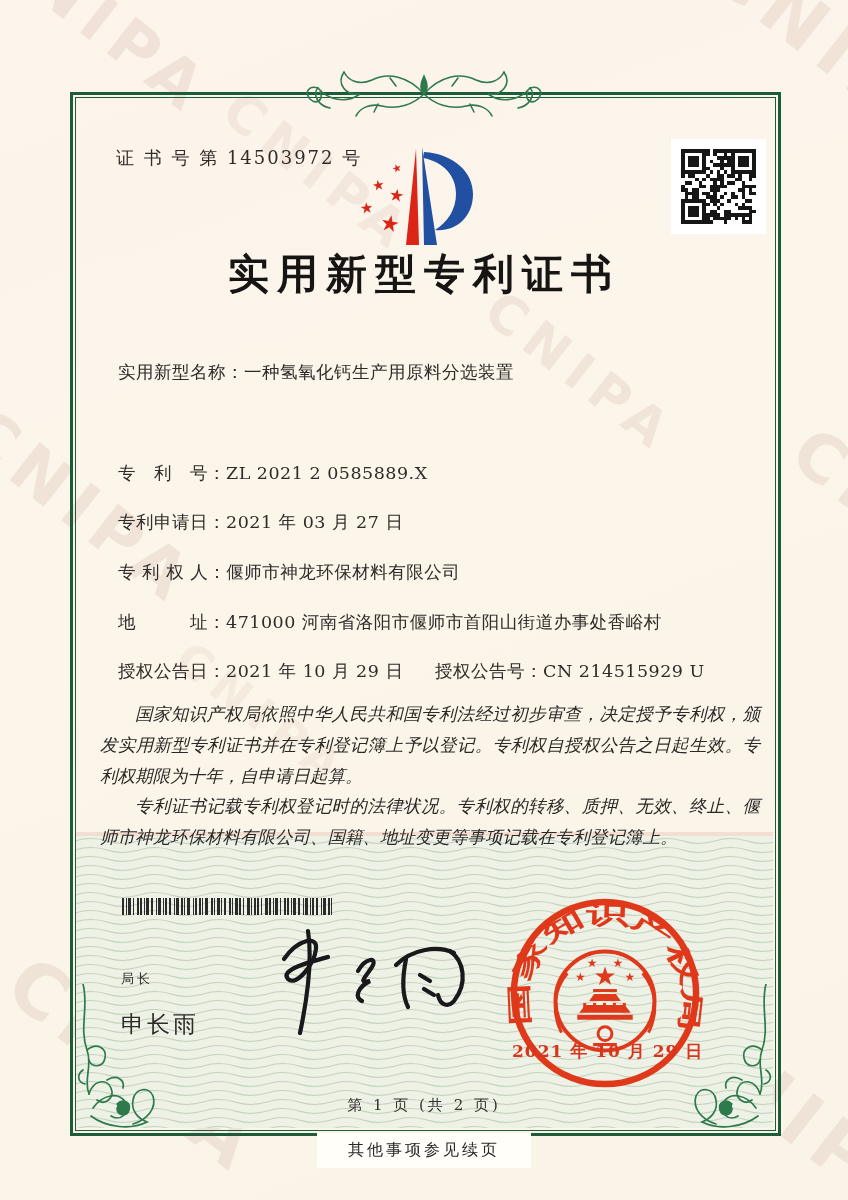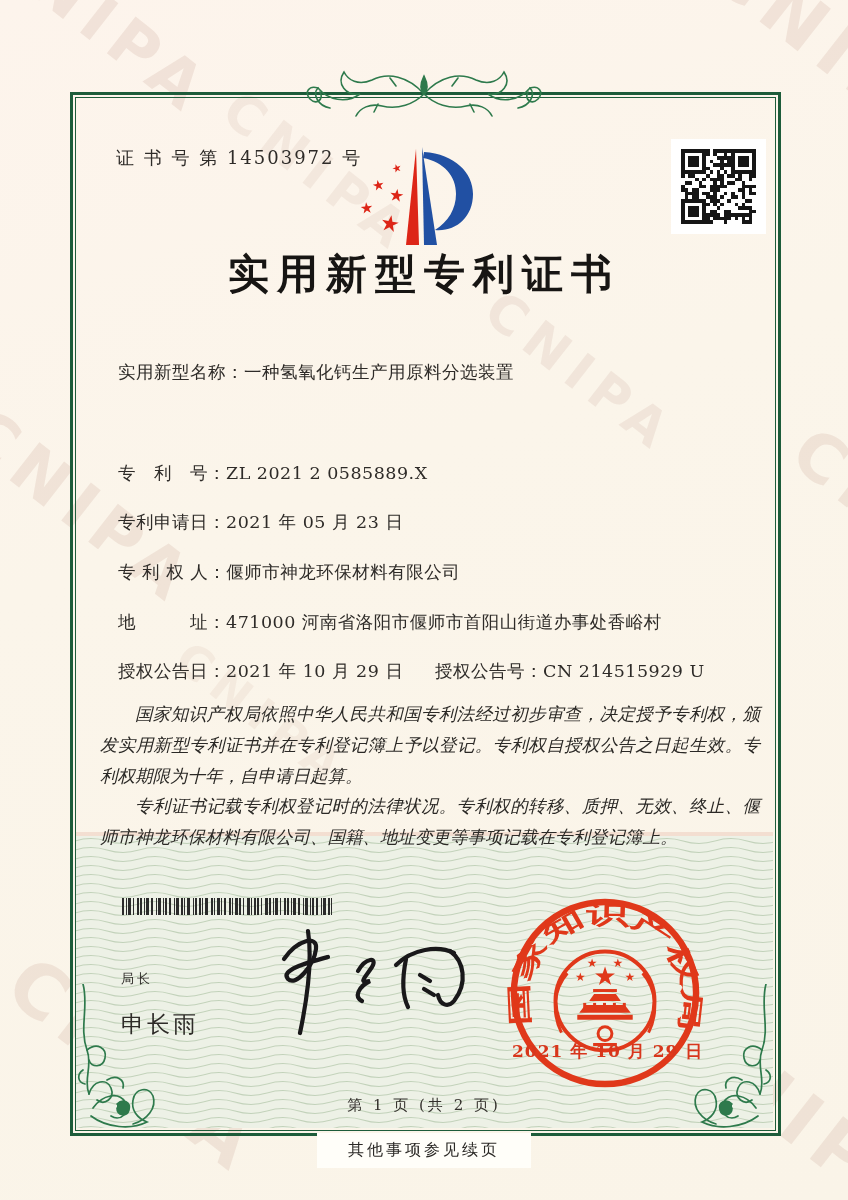--- a/index.html
+++ b/index.html
@@ -586,21 +586,21 @@
 
   <div class="title">实用新型专利证书</div>
 
   <div class="row" style="top:360px;">
     <span class="lab">实用新型名称：</span><span>一种氢氧化钙生产用原料分选装置</span>
   </div>
   <div class="row" style="top:461px;">
     <span class="lab">专　利　号：</span><span>ZL 2021 2 0585889.X</span>
   </div>
   <div class="row" style="top:510px;">
-    <span class="lab">专利申请日：</span><span>2021 年 05 月 23 日</span>
+    <span class="lab">专利申请日：</span><span>2021 年 03 月 27 日</span>
   </div>
   <div class="row" style="top:560px;">
     <span class="lab">专 利 权 人：</span><span>偃师市神龙环保材料有限公司</span>
   </div>
   <div class="row" style="top:610px;">
     <span class="lab">地　　　址：</span><span>471000  河南省洛阳市偃师市首阳山街道办事处香峪村</span>
   </div>
   <div class="row" style="top:659px;width:660px;">
     <span class="lab">授权公告日：</span><span>2021 年 10 月 29 日</span>
     <span class="grant-no">

